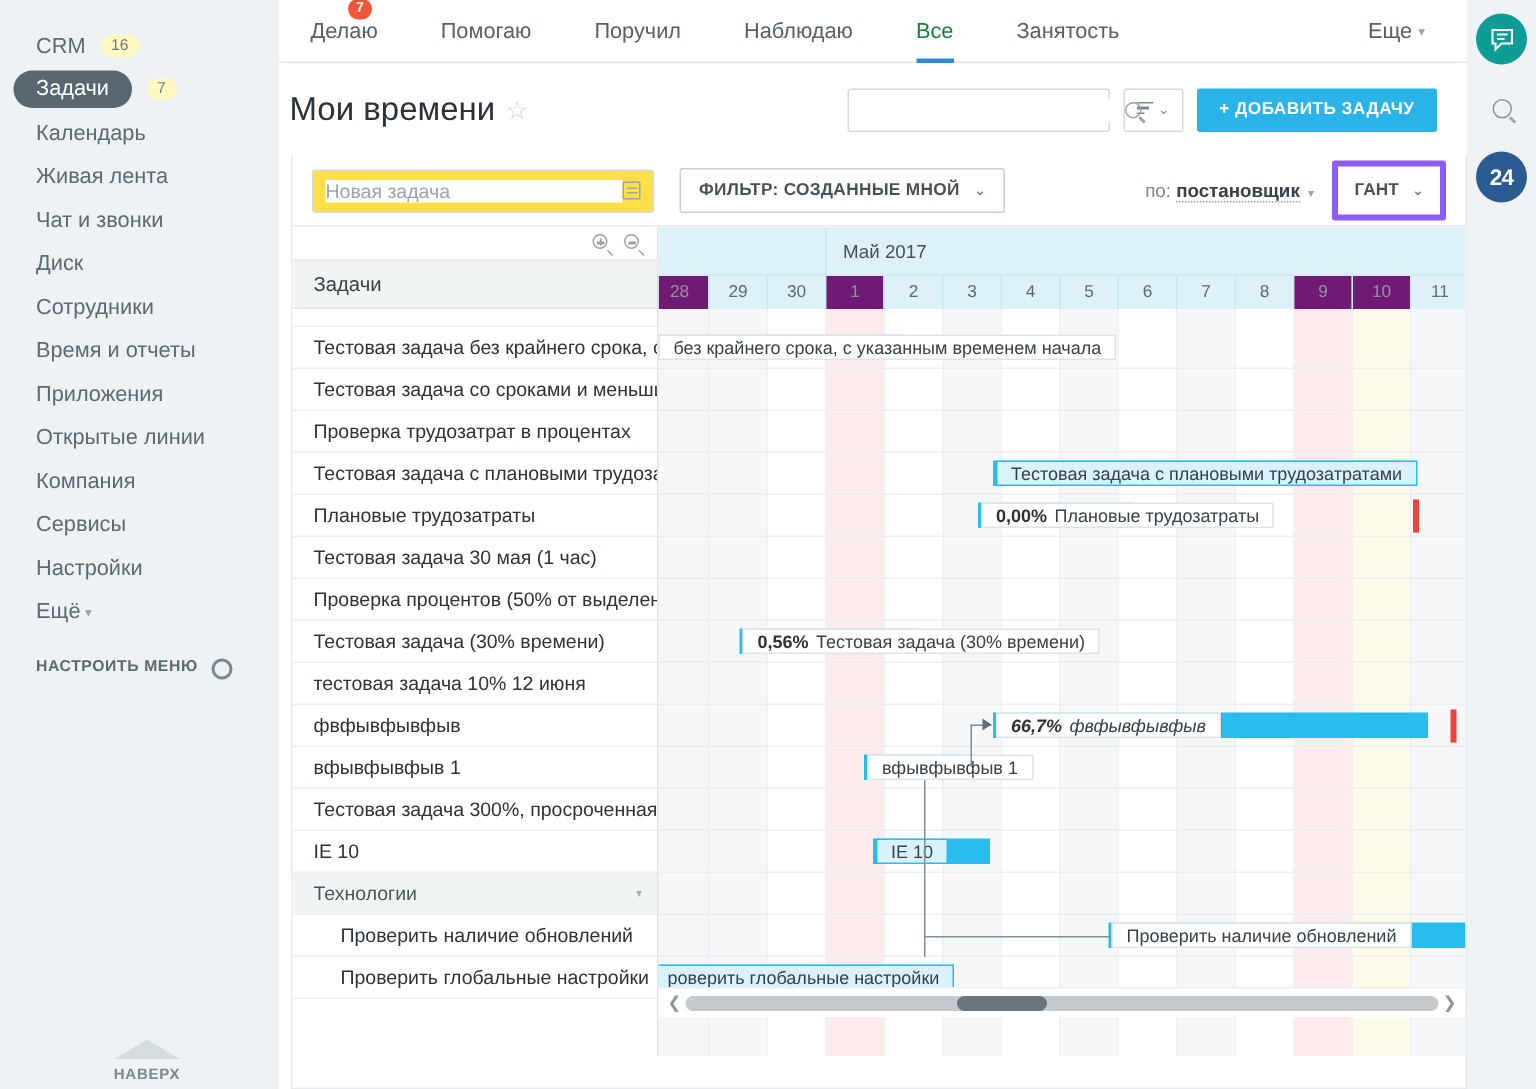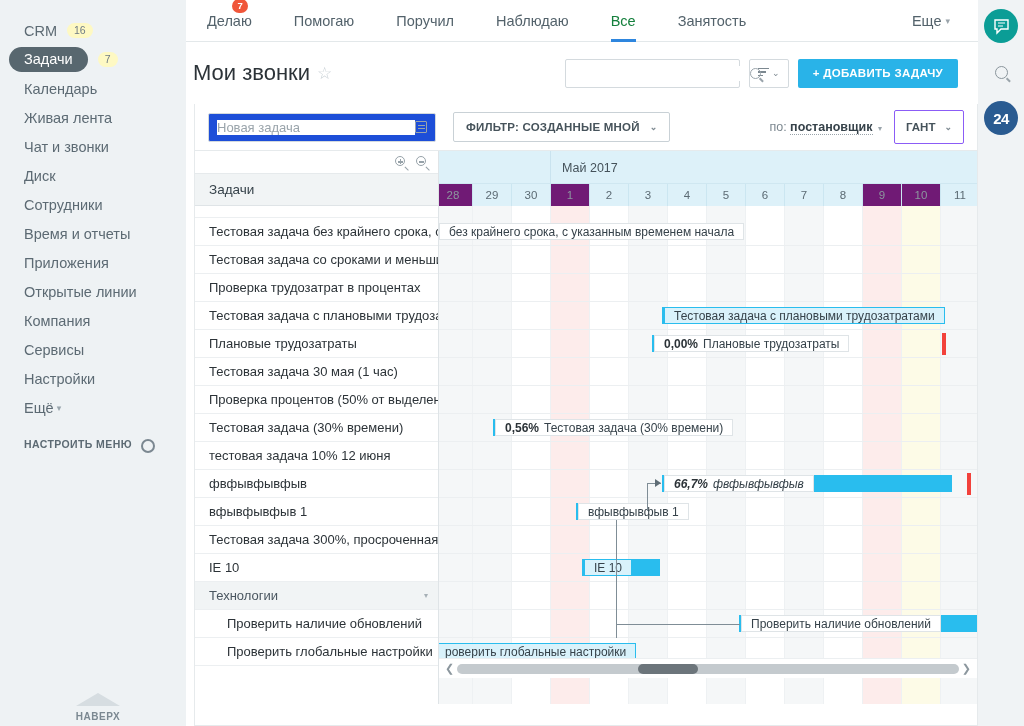--- a/index.html
+++ b/index.html
@@ -142,21 +142,21 @@
   
   #content {
     position: absolute; left: 194px; top: 104px; width: 784px; height: 622px;
     background: #fff; border: 1px solid #e6eaec; border-top: none;
   }
   #toolbar {
     height: 46px; display: flex; align-items: center; padding: 0 13px;
   }
   #new-task-box {
     width: 228px; height: 29px; border: 1px solid #d4dade; border-radius: 2px;
-    display: flex; align-items: center; padding: 0 8px; background: #1d4ed8;
+    display: flex; align-items: center; padding: 0 8px; background: #fde047;
   }
   #new-task-box input {
     border: none; outline: none; flex: 1; font-size: 13px; color: #333;
     font-family: "Liberation Sans", sans-serif;
   }
   #new-task-box input::placeholder { color: #9aa4ab; }
   .form-icon {
     width: 12px; height: 12px; border: 1.3px solid #9aa4ab; border-radius: 1px;
     position: relative; flex: none;
   }
@@ -169,21 +169,21 @@
     background: #fff; display: flex; align-items: center; gap: 10px;
     padding: 0 12px; font-size: 11.5px; font-weight: bold; color: #46535b;
     letter-spacing: .2px; cursor: pointer; text-transform: uppercase;
   }
   .chev { font-size: 9px; color: #7c8890; }
   .tb-right { margin-left: auto; display: flex; align-items: center; gap: 12px; }
   #sort-by { font-size: 12.5px; color: #7c8890; }
   #sort-by b { color: #36424a; border-bottom: 1px dotted #9aa4ab; font-size: 12.5px; }
   #sort-by .caret { font-size: 8px; color: #9aa4ab; margin-left: 2px; }
   #gantt-btn {
-    height: 30px; border: 1px solid #8b5cf6; border-radius: 2px; background: #fff;
+    height: 30px; border: 4px solid #8b5cf6; border-radius: 2px; background: #fff;
     display: flex; align-items: center; gap: 9px; padding: 16px 11px;
     font-size: 11.5px; font-weight: bold; color: #46535b; cursor: pointer;
     text-transform: uppercase;
   }
 
   
   #gantt {
     position: relative; height: 554px; border-top: 1px solid #e6eaec;
     display: flex; overflow: hidden;
   }
@@ -380,21 +380,21 @@
       <div class="nav-tab">
         <span>Занятость</span>
       </div>
       <div class="nav-tab nav-more">
         <span>Еще</span>
         <span class="caret">▾</span>
       </div>
     </div>
 
   <div id="page-header">
-    <h1 id="page-title">Мои звонки</h1>
+    <h1 id="page-title">Мои времени</h1>
     <span id="fav-star">☆</span>
     <div class="hdr-right">
       <div id="search-box">
         <input type="text" placeholder="" style="">
         <span class="mag"></span>
       </div>
       <div id="view-toggle">
         <span class="listicon">
             <i></i>
             <i></i>

